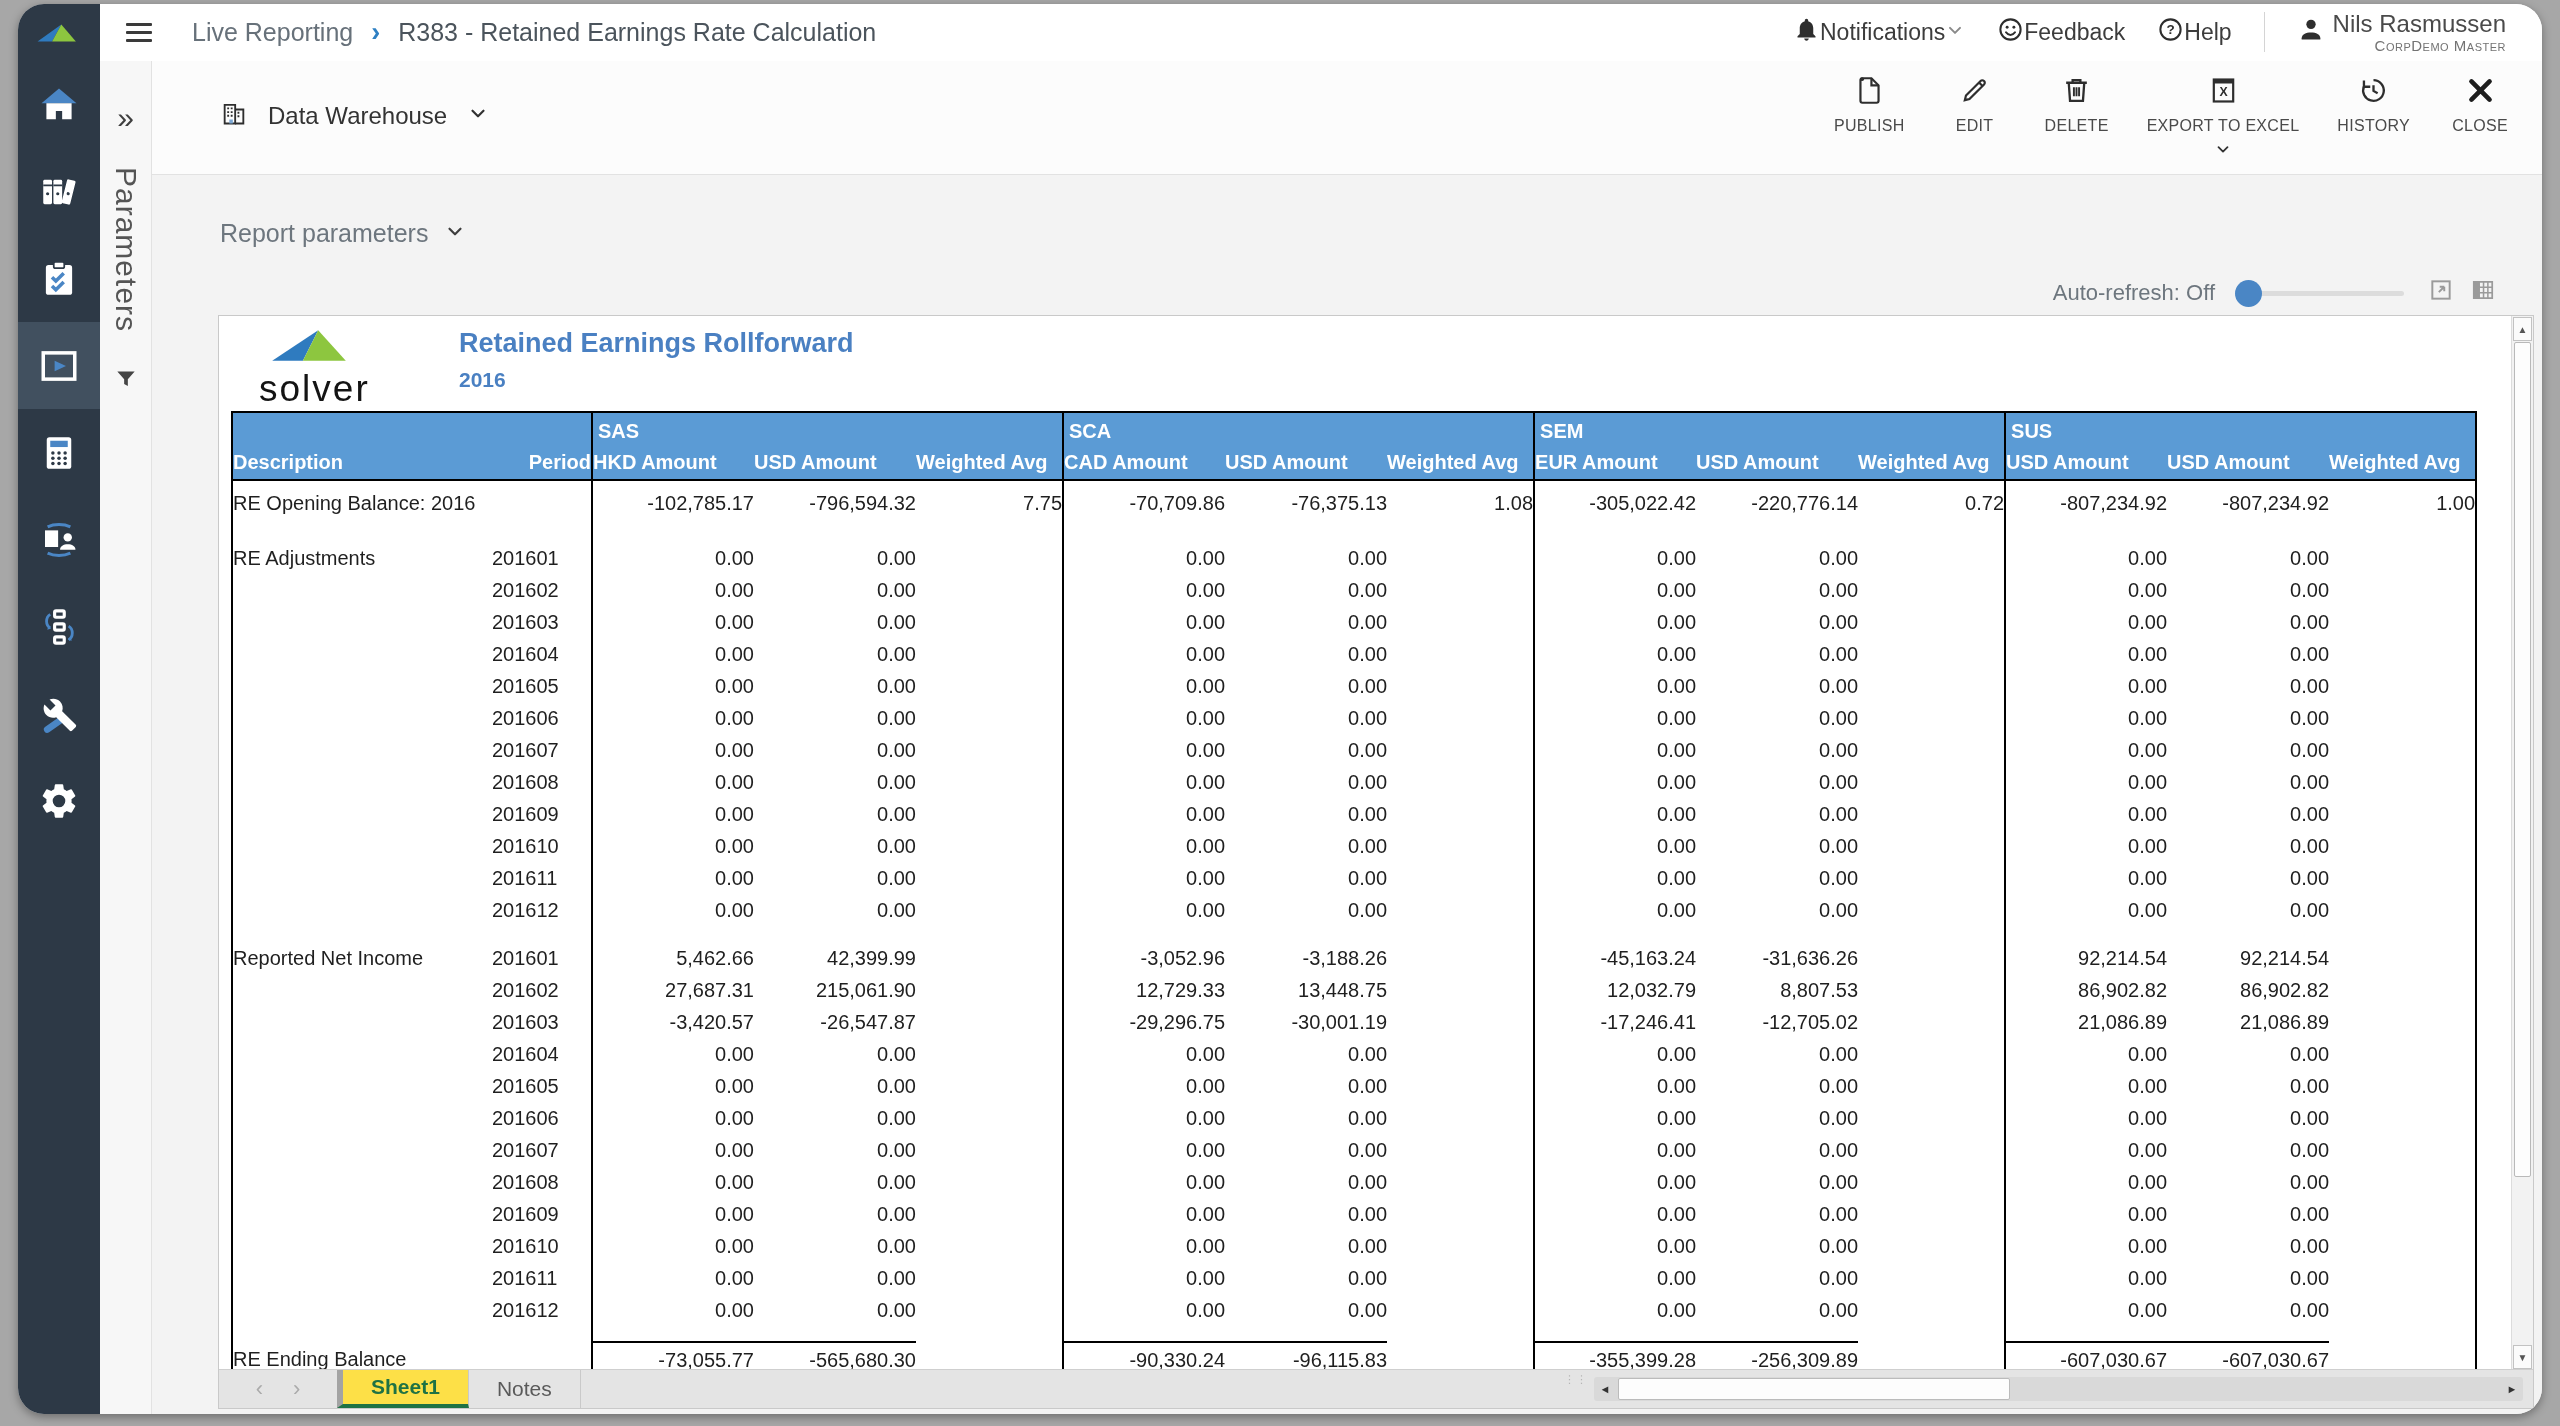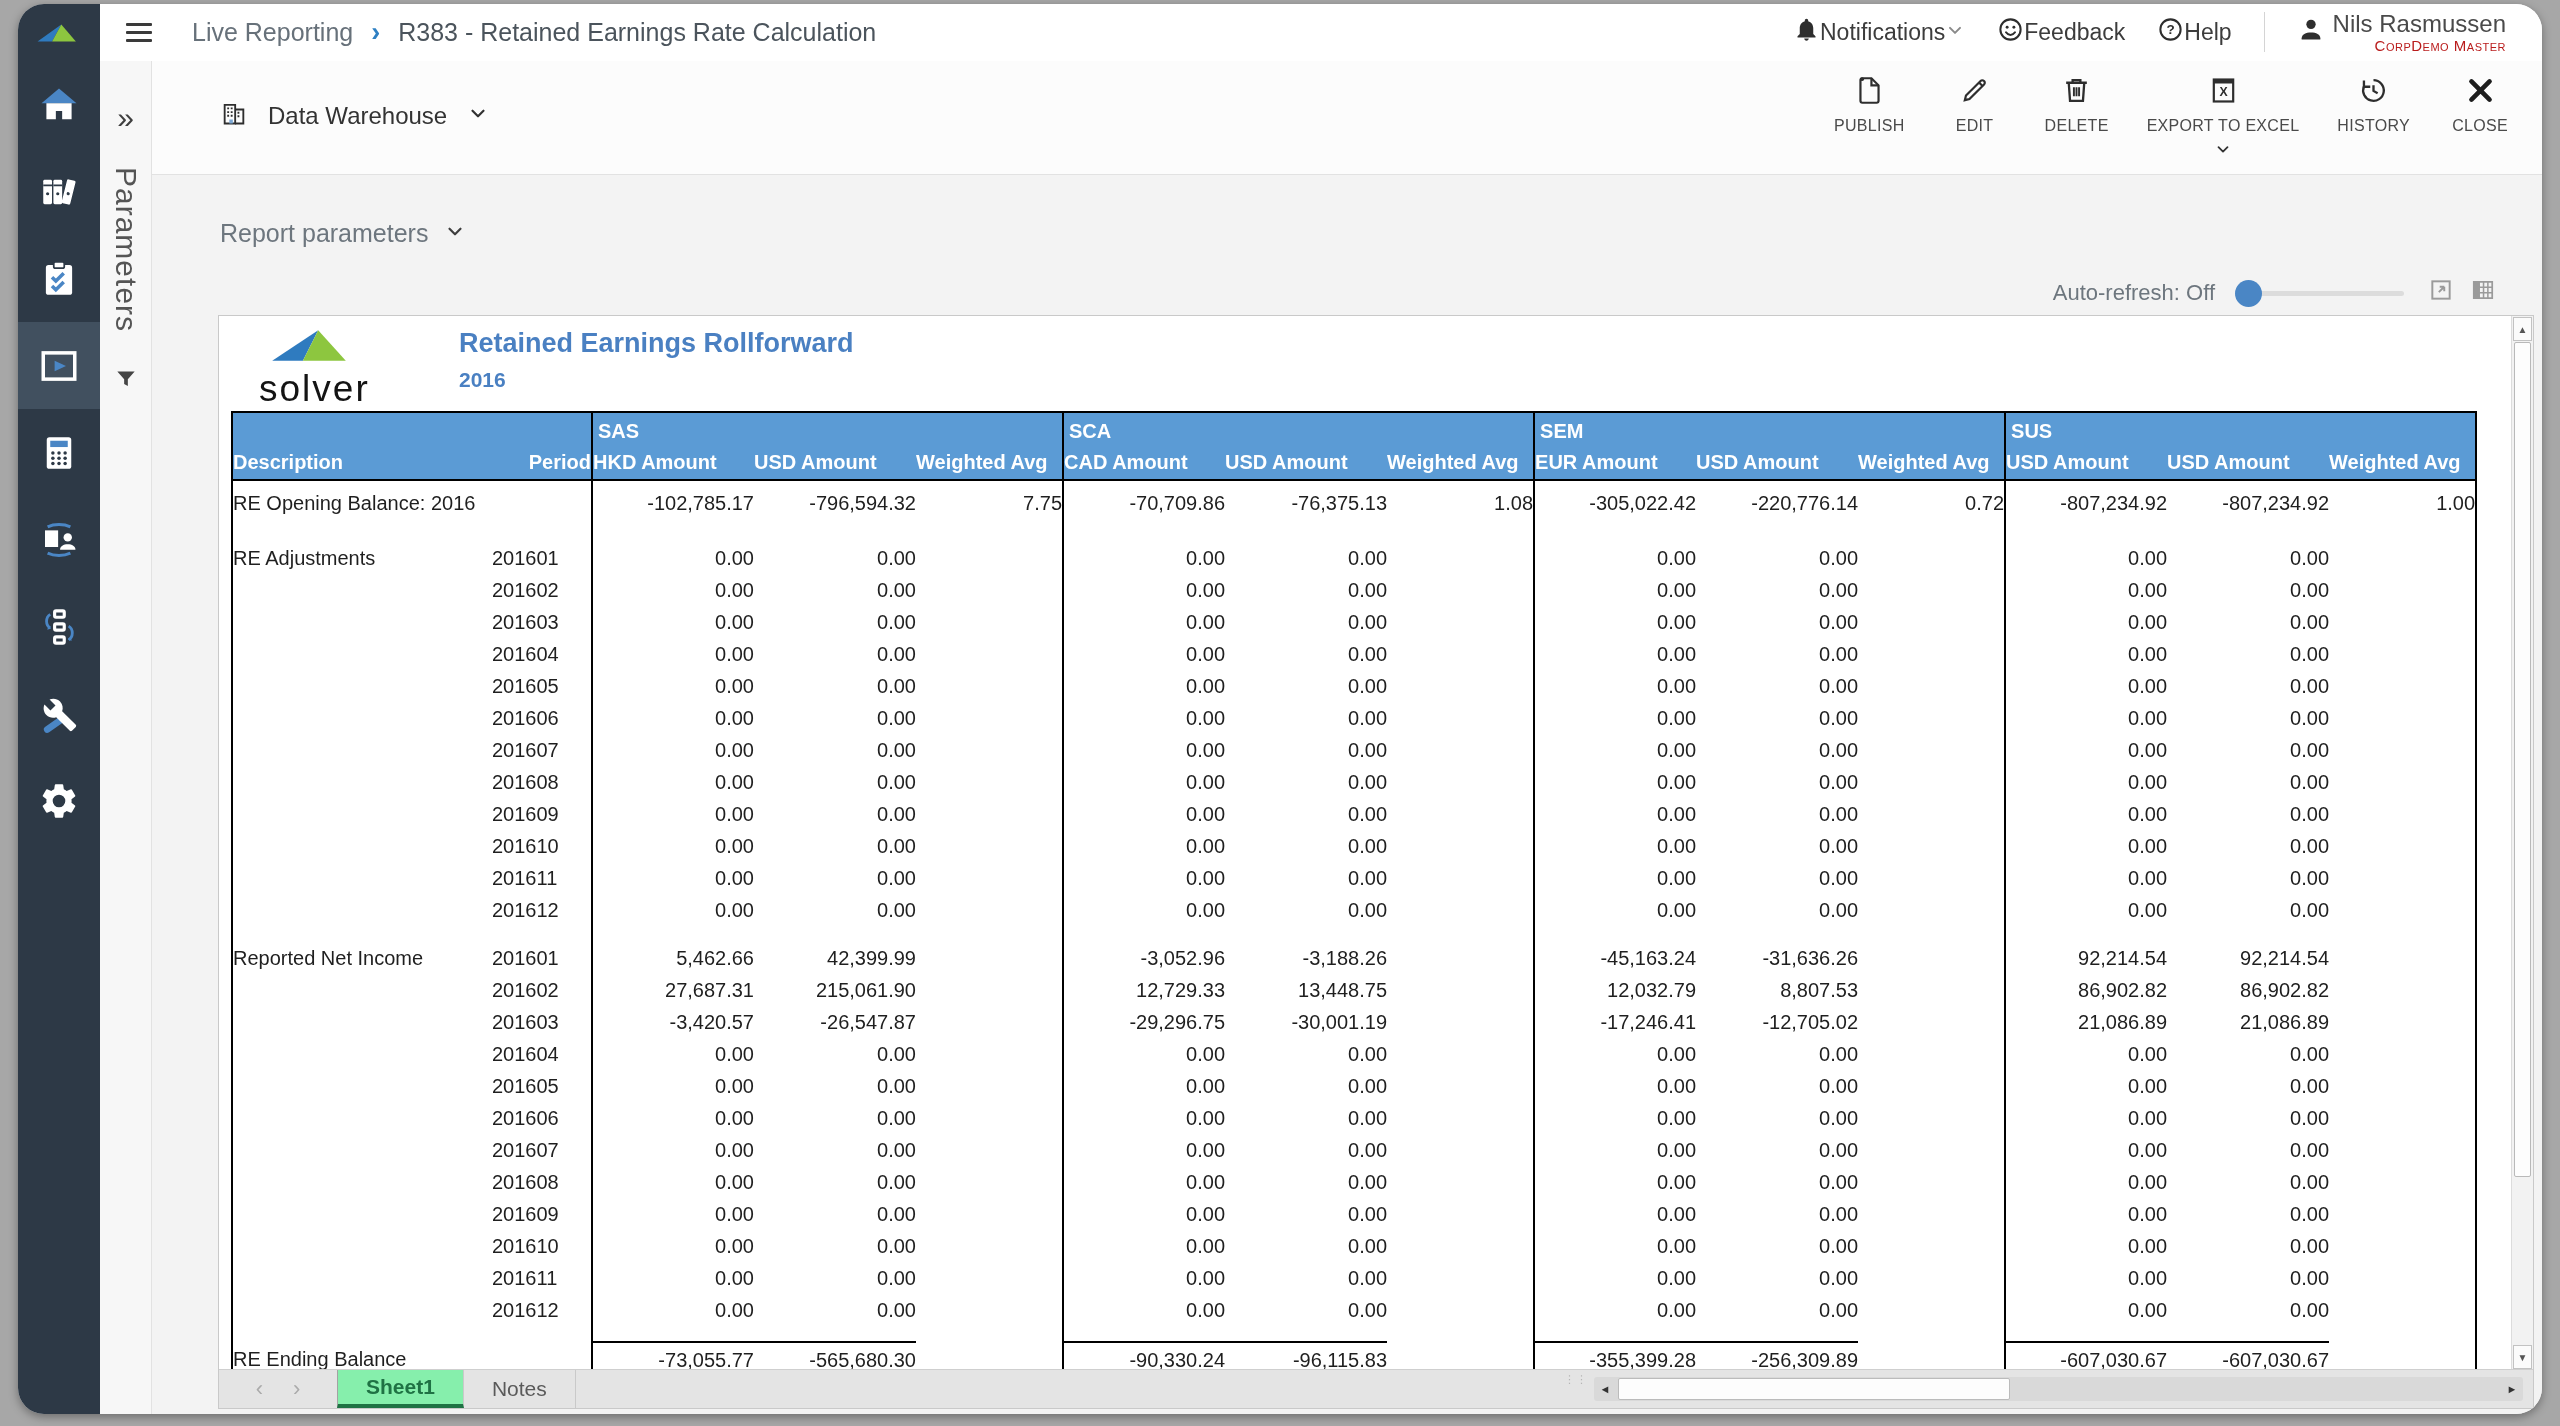--- a/index.html
+++ b/index.html
@@ -30,21 +30,21 @@
   .bc-page{color:#4b545c;}
   .tb-right{margin-left:auto;margin-right:36px;display:flex;align-items:center;gap:32px;color:#3c3c3c;font-size:23px;}
   .tb-item{display:flex;align-items:center;cursor:pointer;text-align:right;}
   .tb-item svg{width:27px;height:27px;}
   .chev-sm svg{width:20px;height:20px;color:#8a8a8a;}
   .tb-divider{width:1px;height:40px;background:#d4d4d4;}
   .user-block{display:flex;align-items:flex-start;gap:8px;cursor:pointer;}
   .user-block svg{width:28px;height:28px;margin-top:4px;}
   .user-text{display:flex;flex-direction:column;align-items:flex-end;}
   .user-name{font-size:24px;color:#4a4a4a;line-height:1.1;}
-  .user-org{font-size:15px;color:#b91c1c;font-variant:small-caps;letter-spacing:.5px;text-align:center;}
+  .user-org{font-size:15px;color:#737373;font-variant:small-caps;letter-spacing:.5px;text-align:center;}
 
   
   .main{position:absolute;left:134px;top:57px;right:0;bottom:0;background:#f3f3f3;}
   .toolbar{position:absolute;left:0;top:0;right:0;height:113px;background:#fcfcfc;border-bottom:1px solid #e2e2e2;}
   .source{position:absolute;left:68px;top:38px;display:flex;align-items:center;gap:20px;font-size:24px;color:#333;cursor:pointer;}
   .source svg{width:28px;height:28px;}
   .source .chev-sm svg{width:22px;height:22px;color:#333;}
   .actions{position:absolute;right:30px;top:14px;display:flex;gap:38px;}
   .tb-btn{display:flex;flex-direction:column;align-items:center;gap:7px;min-width:64px;cursor:pointer;}
   .tb-btn svg{width:31px;height:31px;}
@@ -94,21 +94,21 @@
   .vs-up{top:1px;}
   .vs-down{bottom:1px;}
   .vs-thumb{position:absolute;left:2px;right:2px;top:26px;height:79%;background:#fdfdfd;border:1px solid #b9b9b9;border-radius:2px;cursor:pointer;}
 
   
   .tabbar{position:absolute;left:0;right:0;bottom:0;height:38px;background:#e4e4e4;border-top:1px solid #cfcfcf;}
   .tab-nav{position:absolute;left:0;top:0;bottom:0;width:118px;display:flex;align-items:center;justify-content:center;gap:30px;color:#ababab;font-size:22px;}
   .tab-nav span{cursor:pointer;}
   .tabs{position:absolute;left:118px;top:0;bottom:0;display:flex;}
   .tab{padding:0 28px;display:flex;align-items:center;font-size:21px;color:#5a5a5a;border-right:1px solid #c9c9c9;cursor:pointer;box-sizing:border-box;}
-  .tab.active{background:#86efac;color:#1f7244;font-weight:bold;border-left:1px solid #a3a3a3;border-bottom:4px solid #1f7244;}
+  .tab.active{background:#fde047;color:#1f7244;font-weight:bold;border-left:6px solid #a3a3a3;border-bottom:4px solid #1f7244;}
   .drag-dots{position:absolute;left:1345px;top:7px;color:#b5b5b5;font-size:11px;line-height:5px;letter-spacing:1px;cursor:pointer;}
   .hscroll{position:absolute;left:1375px;right:10px;top:7px;height:24px;background:#d9d9d9;border-radius:3px;}
   .hs-btn{position:absolute;top:0;bottom:0;width:22px;display:flex;align-items:center;justify-content:center;font-size:11px;color:#333;cursor:pointer;}
   .hs-left{left:0;}
   .hs-right{right:0;}
   .hs-thumb{position:absolute;left:24px;top:1px;bottom:1px;width:42%;background:#fdfdfd;border:1px solid #bbb;border-radius:2px;cursor:pointer;}
 </style>
 </head>
 <body>
 

